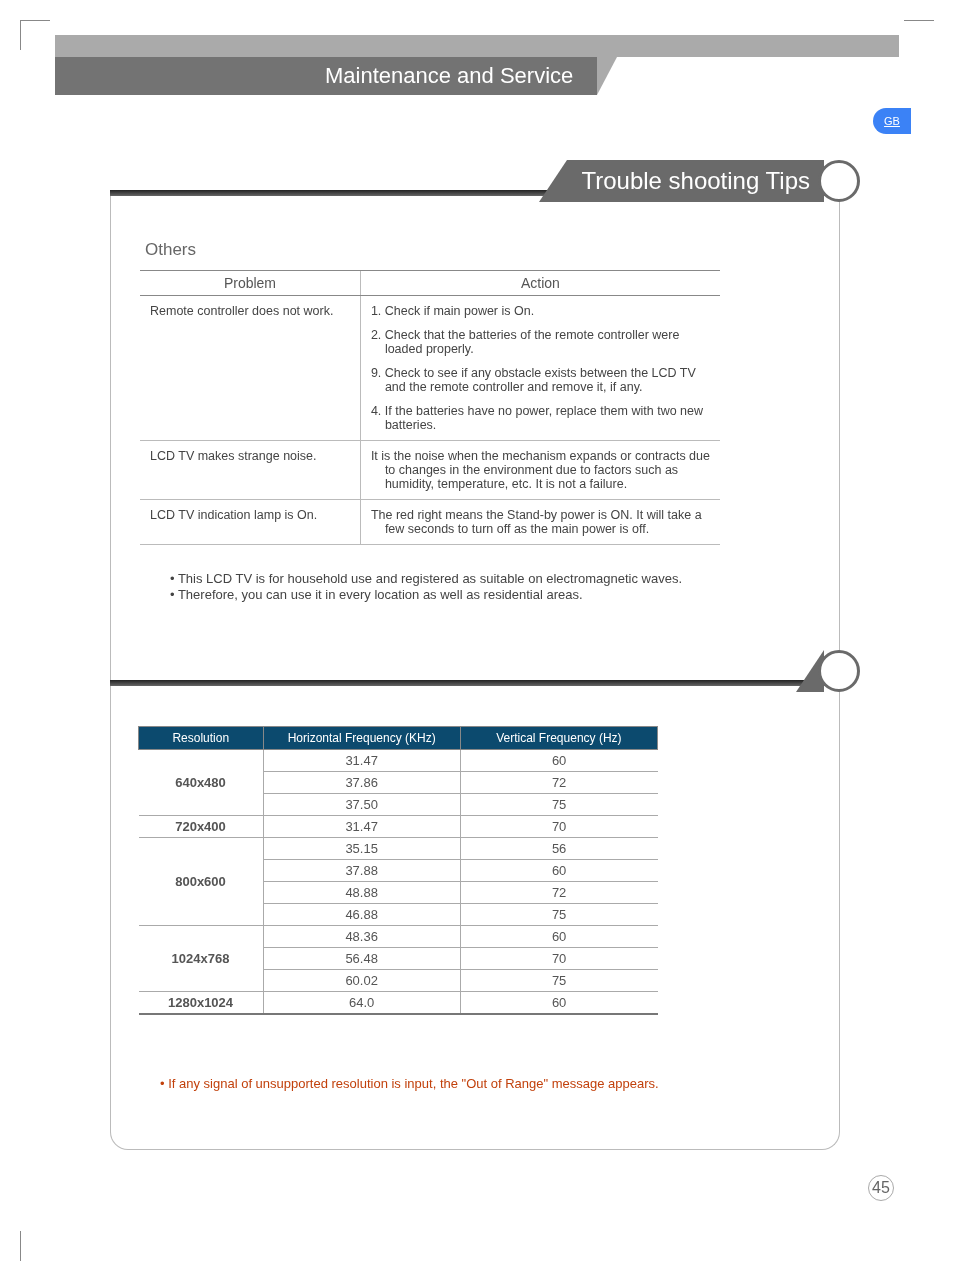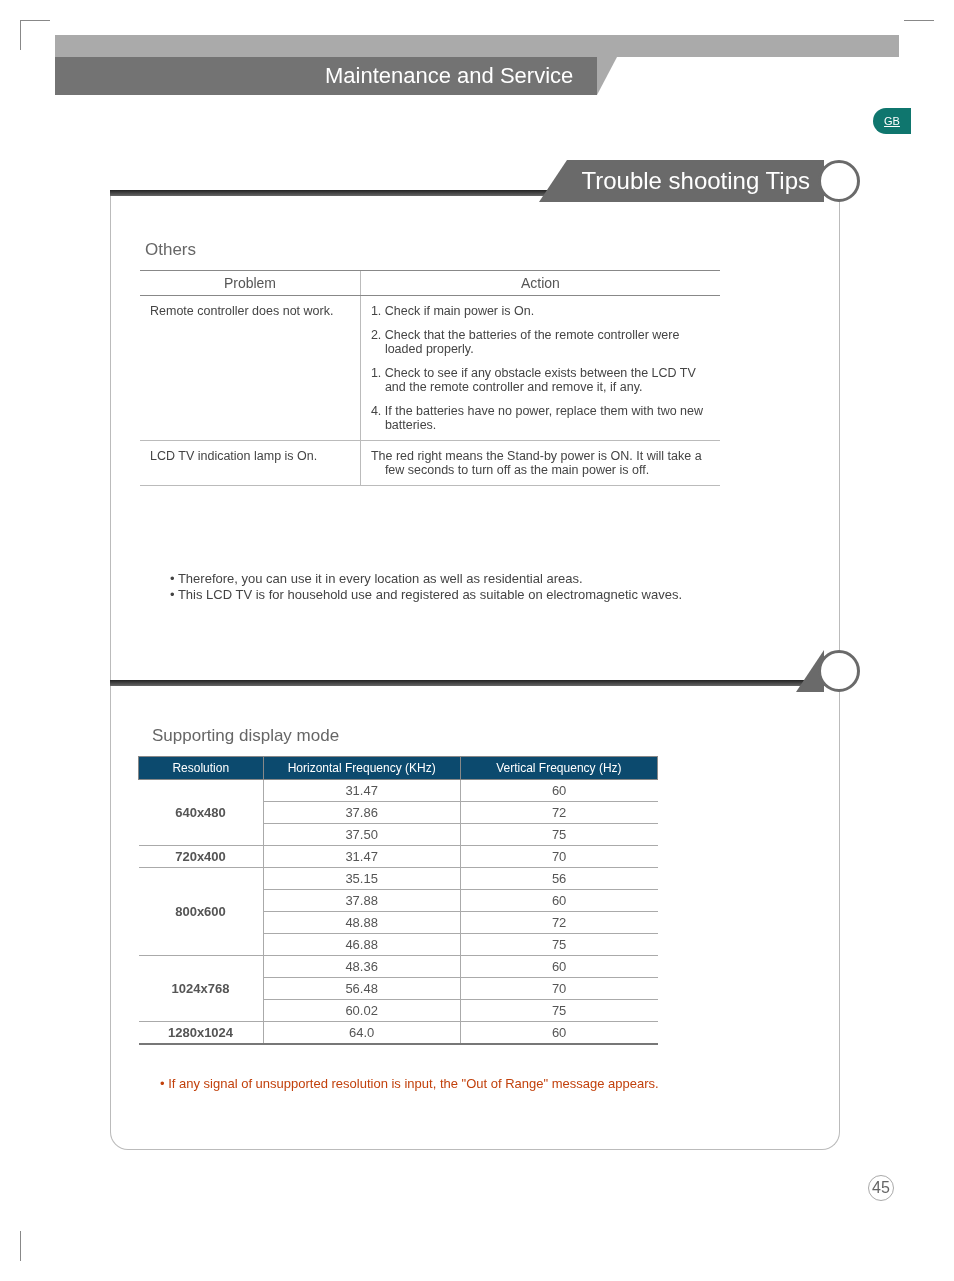--- a/index.html
+++ b/index.html
@@ -42,21 +42,21 @@
     .tab-slant {
       width: 0; height: 0;
       border-top: 38px solid #aaa;
       border-right: 20px solid transparent;
     }
 
     .gb-badge {
       position: absolute;
       top: 108px; right: 43px;
       width: 38px; height: 26px;
-      background: #0f766e;
+      background: #3b82f6;
       border-radius: 13px 0 0 13px;
       color: #fff;
       font-size: 11px;
       display:flex;align-items:center;justify-content:center;text-decoration:underline;
     }
 
     .content-frame {
       position: absolute;
       top: 190px; left: 110px;
       width: 730px;
@@ -208,44 +208,51 @@
         <th>Action</th>
       </tr>
     </thead>
     <tbody id="trouble-body">
         <tr>
           <td>Remote controller does not work.</td>
           <td>
             <ul class="action-list">
               <li>1. Check if main power is On.</li>
               <li>2. Check that the batteries of the remote controller were loaded properly.</li>
-              <li>1. Check to see if any obstacle exists between the LCD TV and the remote controller and remove it, if any.</li>
+              <li>9. Check to see if any obstacle exists between the LCD TV and the remote controller and remove it, if any.</li>
               <li>4. If the batteries have no power, replace them with two new batteries.</li>
+            </ul>
+          </td>
+        </tr>
+        <tr>
+          <td>LCD TV makes strange noise.</td>
+          <td>
+            <ul class="action-list">
+              <li>It is the noise when the mechanism expands or contracts due to changes in the environment due to factors such as humidity, temperature, etc. It is not a failure.</li>
             </ul>
           </td>
         </tr>
         <tr>
           <td>LCD TV indication lamp is On.</td>
           <td>
             <ul class="action-list">
               <li>The red right means the Stand-by power is ON. It will take a few seconds to turn off as the main power is off.</li>
             </ul>
           </td>
         </tr>
       </tbody>
   </table>
 </div>
 
 <div class="inner notes">
+  <p>• This LCD TV is for household use and registered as suitable on electromagnetic waves.</p>
   <p>• Therefore, you can use it in every location as well as residential areas.</p>
-  <p>• This LCD TV is for household use and registered as suitable on electromagnetic waves.</p>
 </div>
 
 <div class="inner sm">
-  <div class="subhead" style="padding-left:22px;">Supporting display mode</div>
   <table class="modes">
     <thead>
       <tr>
         <th style="width:24%">Resolution</th>
         <th style="width:38%">Horizontal Frequency (KHz)</th>
         <th>Vertical Frequency (Hz)</th>
       </tr>
     </thead>
     <tbody id="modes-body">
         <tr>

